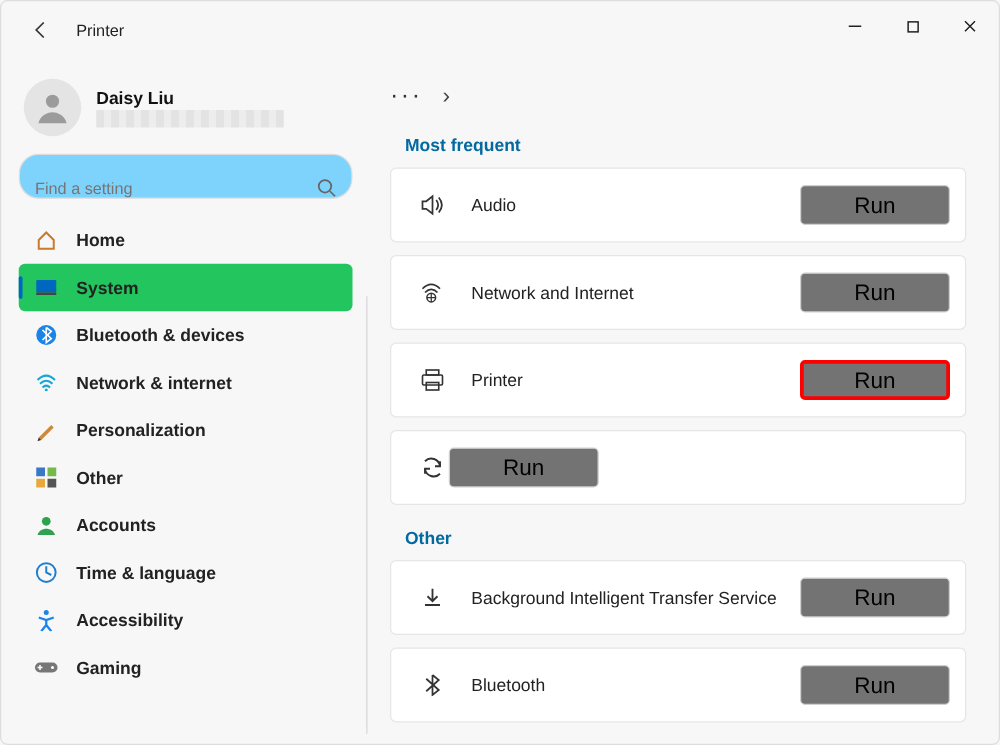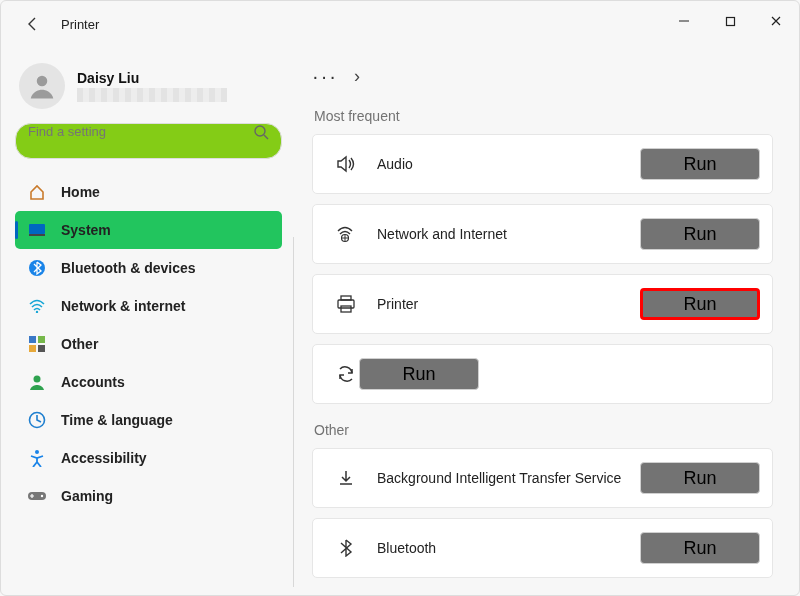--- a/index.html
+++ b/index.html
@@ -10,33 +10,33 @@
 .winctrls { position:absolute; right:0; top:0; display:flex; }
 .winctrls div { width:46px; height:40px; display:flex; align-items:center; justify-content:center; cursor:pointer; }
 .layout { display:flex; height:calc(596px - 46px); }
 .sidebar { width:295px; padding:8px 14px 0 14px; border-right:none; position:relative; }
 .divider { position:absolute; top:190px; bottom:10px; right:2px; width:1px; background:#d8d8d8; }
 .profile { display:flex; align-items:center; gap:12px; margin:8px 0 14px 4px; }
 .avatar { width:46px; height:46px; border-radius:50%; background:#e4e4e4; display:flex; align-items:center; justify-content:center; }
 .avatar svg { width:30px; height:30px; }
 .profile-name { font-size:14px; font-weight:600; color:#111; }
 .profile-sub { width:150px; height:14px; background:repeating-linear-gradient(90deg,#e3e3e3 0 6px,#ededed 6px 12px); margin-top:2px; }
-.search { width:100%; height:36px; border:1px solid #ddd; border-radius:16px; background:#84cc16; display:flex; align-items:flex-start; padding:0 12px; margin-bottom:14px; }
+.search { width:100%; height:36px; border:1px solid #ddd; border-radius:16px; background:#7dd3fc; display:flex; align-items:flex-end; padding:0 12px; margin-bottom:14px; }
 .search input { flex:1; border:none; outline:none; font-size:13px; background:transparent; color:#555; }
 .nav { display:flex; flex-direction:column;font-weight:bold; }
 .nav-item { height:38px; display:flex; align-items:center; gap:14px; padding-left:12px; border-radius:5px; cursor:pointer; font-size:14px; color:#222; position:relative; }
 .nav-item.active { background:#22c55e; }
 .nav-item.active::before { content:""; position:absolute; left:0; top:10px; bottom:10px; width:3px; background:#0067c0; border-radius:2px; }
 .nav-icon { width:20px; height:20px; display:flex; align-items:center; justify-content:center; }
 .main { flex:1; padding:18px 26px 0 16px; overflow:hidden; }
 .bc { display:flex; align-items:center; gap:16px; margin-bottom:20px; }
 .bc .dots { font-size:20px; color:#333; letter-spacing:2px; }
 .bc .chev { font-size:18px; color:#444; }
 .bc h1 { font-size:27px; font-weight:600; color:#111; }
-.section-h { font-size:14px; font-weight:400; color:#737373; margin:6px 0 10px 2px; }
+.section-h { font-size:14px; font-weight:700; color:#0369a1; margin:6px 0 10px 12px; }
 .card { background:#fff; border:1px solid #e6e6e6; border-radius:5px; height:60px; display:flex; align-items:center; padding:0 12px 0 20px; margin-bottom:10px; }
 .card .ci { width:26px; display:flex; align-items:center; justify-content:center; }
 .card .cl { margin-left:18px; font-size:14px; color:#222; flex:1; white-space:nowrap; overflow:hidden; text-overflow:ellipsis; }
 .runbtn { width:120px; height:32px; border:1px solid #d0d0d0; border-radius:4px; background:#737373; font-size:18px; cursor:pointer; }
 .runbtn.hl { border:3px solid #ff0000; }
 svg { display:block; }
 </style>
 </head>
 <body>
 
@@ -120,20 +120,29 @@
             <svg width="18" height="14">
               <path d="M2 5 Q9 -2 16 5 M4 8 Q9 3 14 8 M6 11 Q9 8 12 11" stroke="#16a6d6" stroke-width="1.6" fill="none"></path>
               <circle cx="9" cy="13" r="1.2" fill="#16a6d6"></circle>
             </svg>
           </span>
         <span>Network &amp; internet</span>
       </div>
       <div class="nav-item">
         <span class="nav-icon">
             <svg width="18" height="18">
+              <path d="M3 15 L13 5 L15 7 L5 17 Z" fill="#d0883a"></path>
+              <path d="M3 15 L5 17 L2 18 Z" fill="#333"></path>
+            </svg>
+          </span>
+        <span>Personalization</span>
+      </div>
+      <div class="nav-item">
+        <span class="nav-icon">
+            <svg width="18" height="18">
               <rect x="1" y="1" width="7" height="7" fill="#3a78c6"></rect>
               <rect x="10" y="1" width="7" height="7" fill="#76b84a"></rect>
               <rect x="1" y="10" width="7" height="7" fill="#e7a93b"></rect>
               <rect x="10" y="10" width="7" height="7" fill="#555"></rect>
             </svg>
           </span>
         <span>Other</span>
       </div>
       <div class="nav-item">
         <span class="nav-icon">

